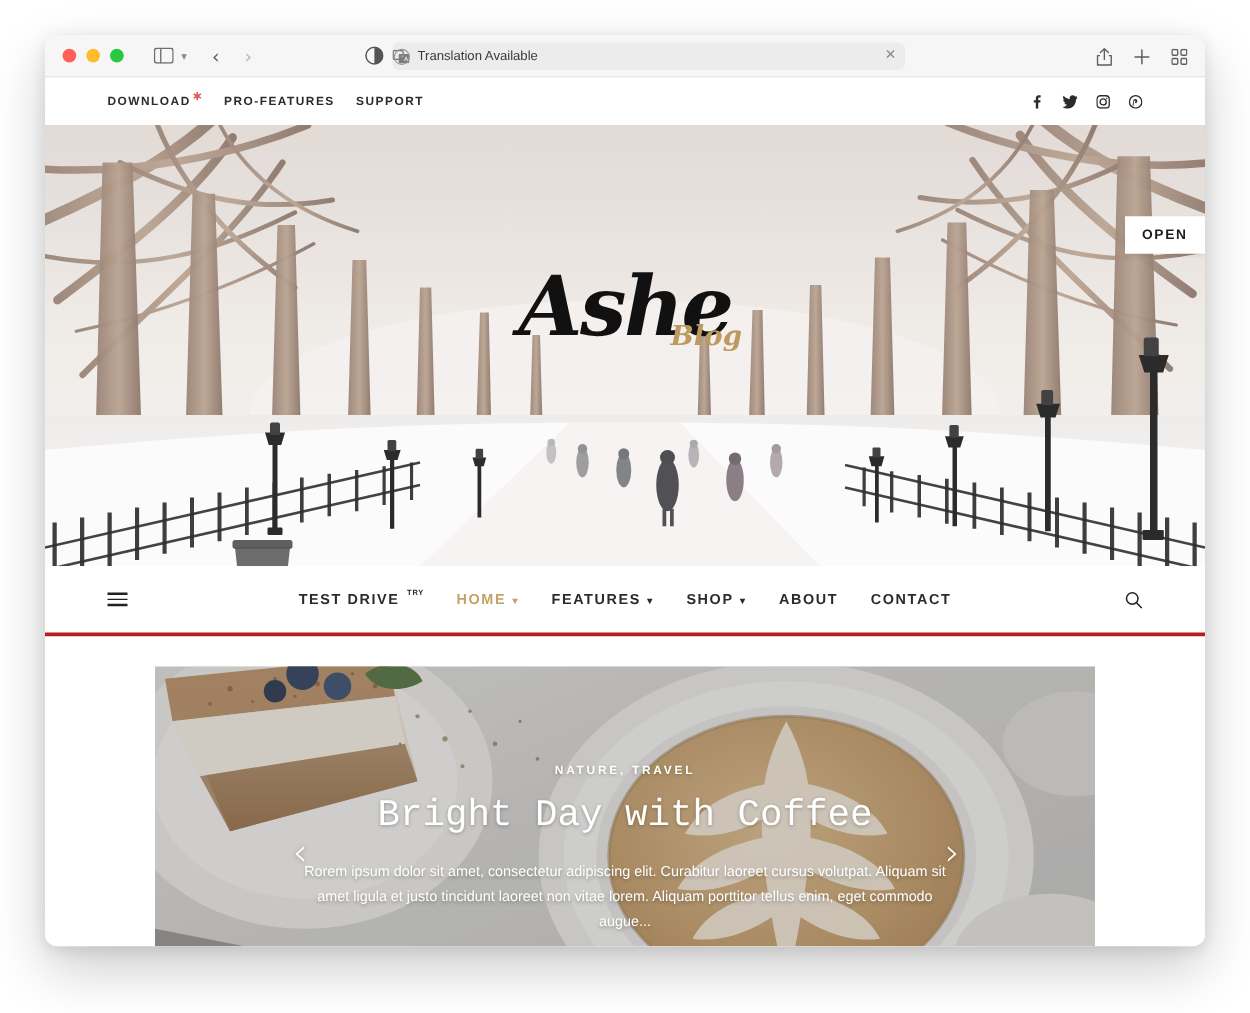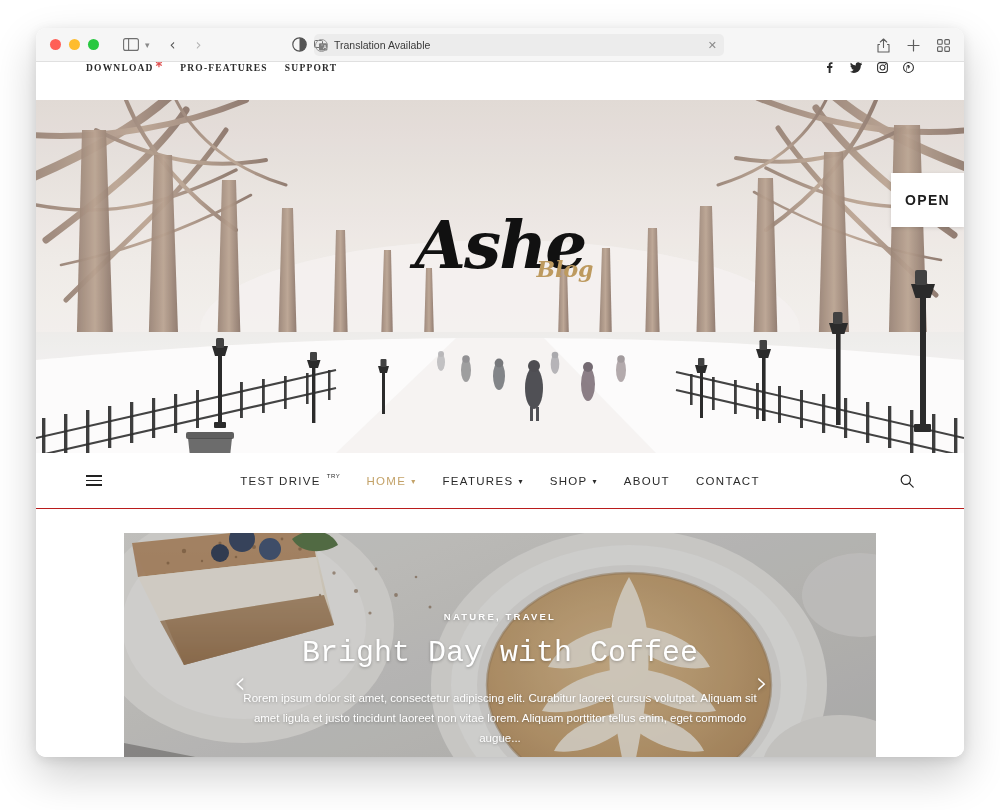--- a/index.html
+++ b/index.html
@@ -83,24 +83,23 @@
     position: relative;
     width: 928px;
     height: 695px;
     background: #ffffff;
     overflow: hidden;
   }
 
   
   .topbar {
     height: 38px;
-    display: flex; align-items: flex-start;
+    display: flex; align-items: center;
     padding: 0 50px 0 50px;
     background: #fff;
-    font-family: Liberation Serif, serif;
   }
   .topbar-links { display: flex; align-items: center; gap: 17px; }
   .topbar-link {
     font-size: 9.5px; letter-spacing: 1.2px; color: #2b2b2b;
     font-weight: 600; position: relative; white-space: nowrap;
   }
   .hot-dot {
     color: #e05252; font-size: 10px; position: relative; top: -4px; left: 1px;
   }
   .social {
@@ -135,35 +134,36 @@
     font-style: italic;
     font-size: 22px;
     color: #bd9a5f;
     margin-top: -22px;
     margin-left: 130px;
     font-weight: 700;
   }
   .open-tab {
     position: absolute; right: 0; top: 73px;
     background: #ffffff;
-    padding: 19px 14px;
+    padding: 9px 14px;
     z-index: 8;
-    font-size: 14px; letter-spacing: 1.3px; font-weight: 700; color: #1d1d1d;
+    font-size: 11px; letter-spacing: 1.3px; font-weight: 700; color: #1d1d1d;
     box-shadow: 0 1px 4px rgba(0,0,0,.13);
   }
 
   
   .mainnav {
     position: relative;
     height: 56px;
     background: #ffffff;
     display: flex; align-items: center;
     padding: 0 50px;
-    border-bottom: 1px solid #b91c1c;
+    border-bottom: 3px solid #b91c1c;
     z-index: 7;
+    font-weight: bold;
   }
   .hamburger { display: flex; flex-direction: column; gap: 3px; width: 16px; }
   .hamburger span { display: block; height: 1.6px; background: #222; width: 100%; }
   .navmenu {
     position: absolute; left: 0; right: 0;
     display: flex; align-items: center; justify-content: center;
     gap: 26px;
     pointer-events: none;
   }
   .navmenu > * { pointer-events: auto; }

